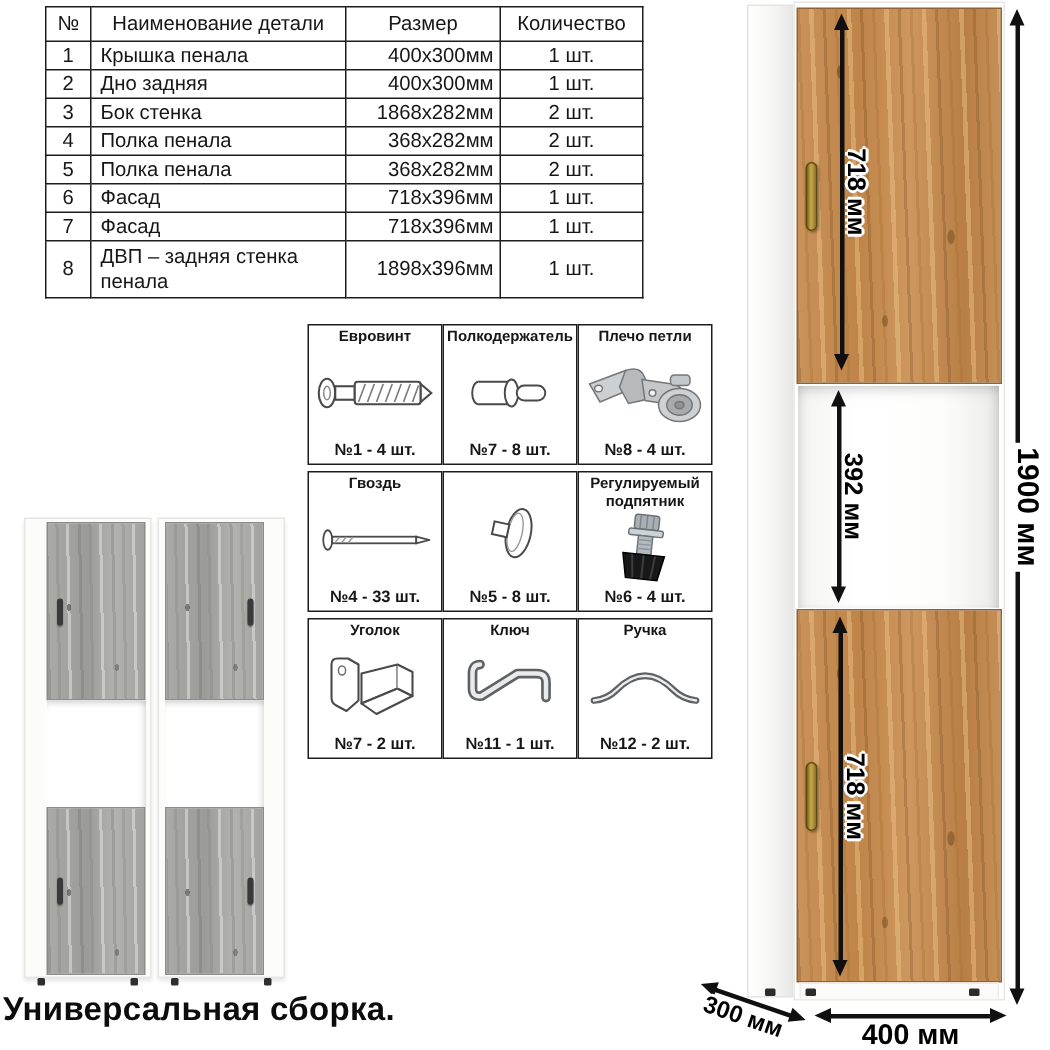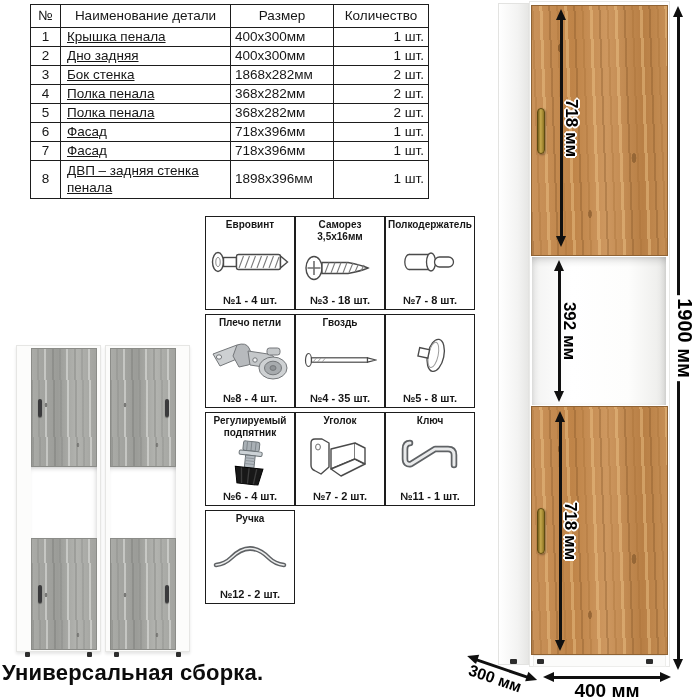--- a/index.html
+++ b/index.html
@@ -7,23 +7,23 @@
          font-family:"Liberation Sans","DejaVu Sans",sans-serif;color:#111;}
 
   
   #parts-table{position:absolute;left:30px;top:4px;border-collapse:collapse;table-layout:fixed;
                font-size:13.5px;color:#161616;}
   #parts-table td,#parts-table th{border:1.5px solid #1d1d1d;padding:0 4px;line-height:1.2;font-weight:normal;}
   #parts-table thead tr{height:23px;}
   #parts-table tbody tr{height:19px;}
   #parts-table tbody tr.tall{height:38px;}
   .c-num{text-align:center;}
-  .c-name{text-align:left;padding-left:6px !important;text-decoration:underline;}
-  .c-size{text-align:left;}
-  .c-qty{text-align:right;}
+  .c-name{text-align:left;padding-left:6px !important;}
+  .c-size{text-align:right;}
+  .c-qty{text-align:center;}
 
   
   #hardware-grid{position:absolute;left:205px;top:216px;width:300px;display:grid;
                  grid-template-columns:repeat(3,90px);grid-auto-rows:94px;row-gap:4px;box-sizing:border-box;}
   .hw-cell{border:1.6px solid #1d1d1d;background:#fff;display:flex;flex-direction:column;
            align-items:center;justify-content:space-between;padding:2px 1px 3px;box-sizing:border-box;}
   .hw-title{font-size:10px;font-weight:bold;text-align:center;line-height:1.15;color:#161616;}
   .hw-icon{flex:1;display:flex;align-items:center;justify-content:center;overflow:hidden;}
   .hw-count{font-size:11px;font-weight:bold;color:#161616;}
 
@@ -195,32 +195,20 @@
             <rect x="12.5" y="9.5" width="13" height="9" fill="#fff" stroke="#4a4a4a" stroke-width="1.4"></rect>
             <rect x="25.5" y="6.5" width="44" height="15" rx="2" fill="#fff" stroke="#4a4a4a" stroke-width="1.4"></rect>
             <path d="M28 20l4.5-12M34 20l4.5-12M40 20l4.5-12M46 20l4.5-12M52 20l4.5-12M58 20l4.5-12M64 20l4-11" stroke="#7c7c7c" stroke-width="1.1" fill="none"></path>
             <path d="M69.5 8l7 6-7 6z" fill="#fff" stroke="#4a4a4a" stroke-width="1.4"></path>
           </svg>
       </div>
       <div class="hw-count">№1 - 4 шт.</div>
     </div>
 
 
-    <div class="hw-cell">
-      <div class="hw-title">Саморез 3,5х16мм</div>
-      <div class="hw-icon">
-        <svg width="74" height="32" viewBox="0 0 74 32">
-            <ellipse cx="11" cy="16" rx="8" ry="11.5" fill="#fff" stroke="#4a4a4a" stroke-width="1.4"></ellipse>
-            <path d="M11 9v14M4.5 16h13" stroke="#6e6e6e" stroke-width="1.6" fill="none"></path>
-            <path d="M19 10.5h26q13 2.5 20 5.5-7 3-20 5.5H19z" fill="#fff" stroke="#4a4a4a" stroke-width="1.4"></path>
-            <path d="M22 21l4-10.5M28 21l4-10.5M34 21l4-10.5M40 21l4-10.5M46 20.5l4-9.5M52 20l3.5-8M58 19l3-6" stroke="#7c7c7c" stroke-width="1.1" fill="none"></path>
-          </svg>
-      </div>
-      <div class="hw-count">№3 - 18 шт.</div>
-    </div>
 
     <div class="hw-cell">
       <div class="hw-title">Полкодержатель</div>
       <div class="hw-icon">
         <svg width="60" height="26" viewBox="0 0 60 26">
             <ellipse cx="9" cy="13" rx="4.2" ry="7.5" fill="#fff" stroke="#4a4a4a" stroke-width="1.3"></ellipse>
             <path d="M9 5.5h21v15H9" fill="#fff" stroke="#4a4a4a" stroke-width="1.3"></path>
             <ellipse cx="31" cy="13" rx="4.5" ry="9" fill="#fff" stroke="#4a4a4a" stroke-width="1.3"></ellipse>
             <rect x="34.5" y="8" width="19" height="10" rx="5" fill="#fff" stroke="#4a4a4a" stroke-width="1.3"></rect>
           </svg>
@@ -252,21 +240,21 @@
     <div class="hw-cell">
       <div class="hw-title">Гвоздь</div>
       <div class="hw-icon">
         <svg width="74" height="18" viewBox="0 0 74 18">
             <ellipse cx="5.5" cy="9" rx="3" ry="6.5" fill="#fff" stroke="#4a4a4a" stroke-width="1.2"></ellipse>
             <rect x="8.5" y="6.8" width="56" height="4.4" fill="#fff" stroke="#4a4a4a" stroke-width="1.2"></rect>
             <path d="M10 11l3.5-4m1 4l3.5-4m1 4l3.5-4" stroke="#9a9a9a" stroke-width=".9" fill="none"></path>
             <path d="M64.5 6.8 73 9l-8.5 2.2z" fill="#fff" stroke="#4a4a4a" stroke-width="1.2"></path>
           </svg>
       </div>
-      <div class="hw-count">№4 - 35 шт.</div>
+      <div class="hw-count">№4 - 33 шт.</div>
     </div>
 
     <div class="hw-cell">
       <div class="hw-icon">
         <svg width="56" height="46" viewBox="0 0 56 48">
             <g transform="rotate(12 32 24)">
               <ellipse cx="34" cy="24" rx="8.5" ry="17" fill="#fff" stroke="#4a4a4a" stroke-width="1.4"></ellipse>
               <ellipse cx="31.5" cy="24" rx="5" ry="13.5" fill="none" stroke="#9a9a9a"></ellipse>
               <rect x="16" y="19.5" width="10.5" height="9" fill="#fff" stroke="#4a4a4a" stroke-width="1.4"></rect>
             </g>

